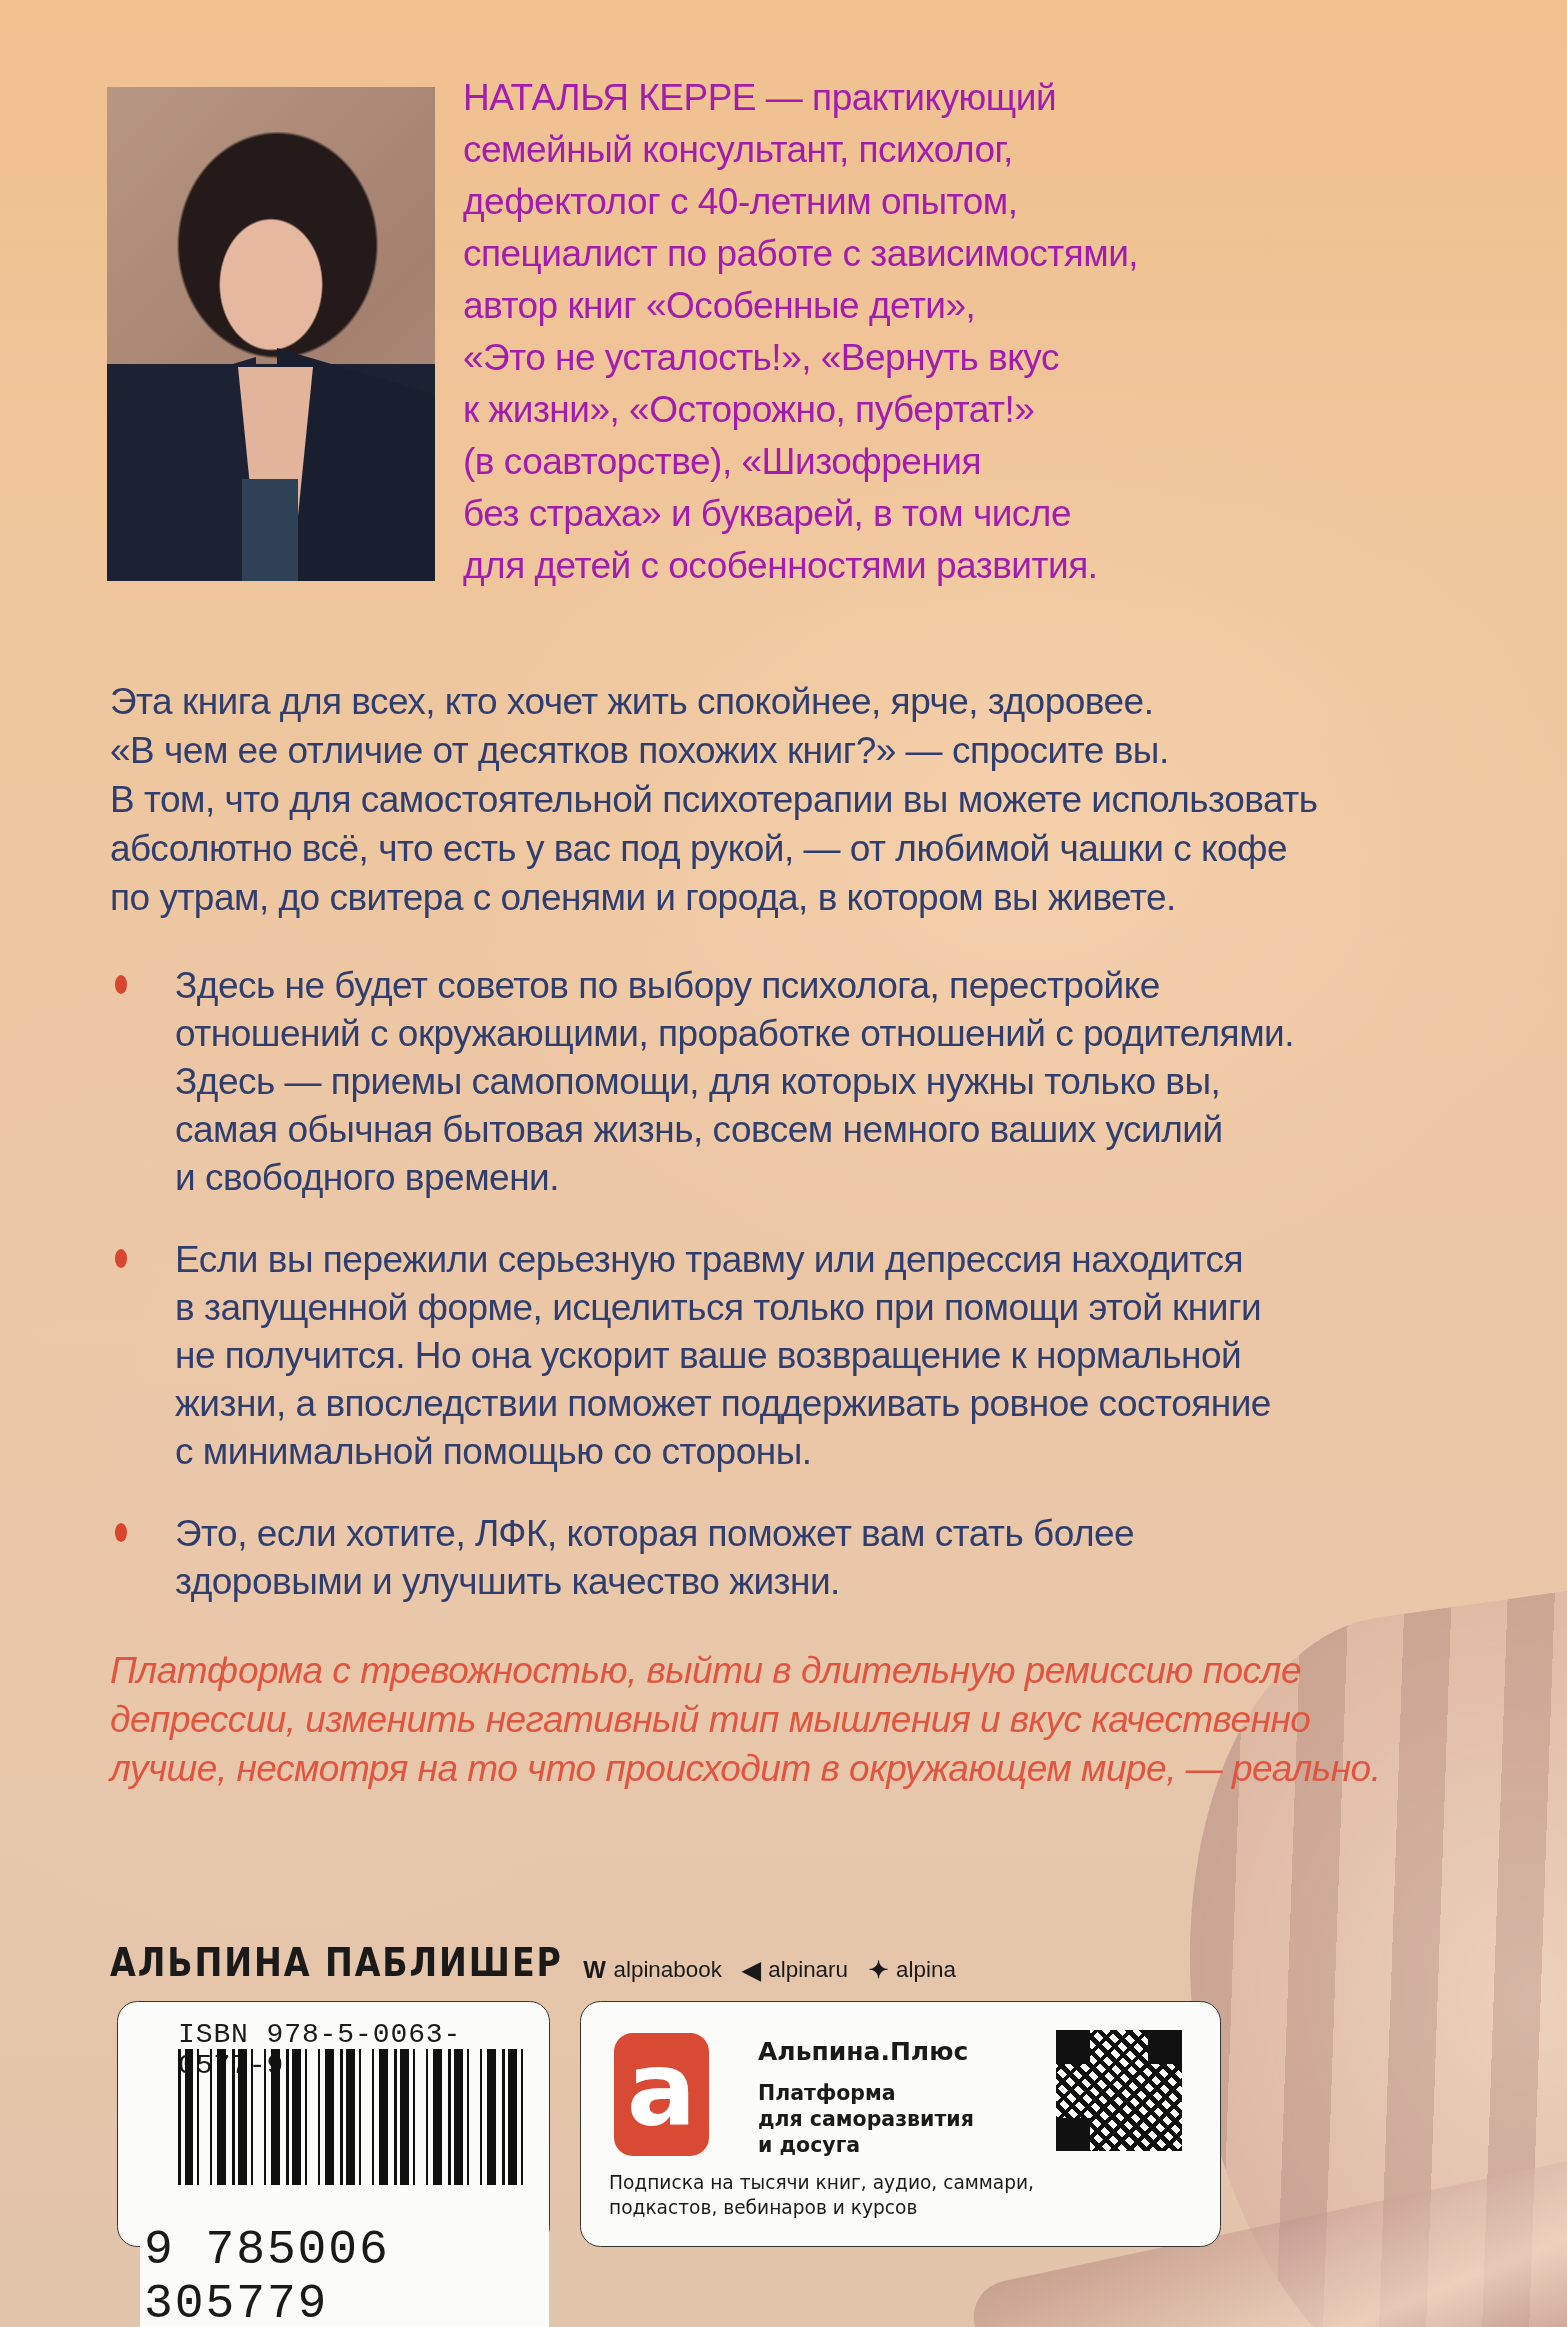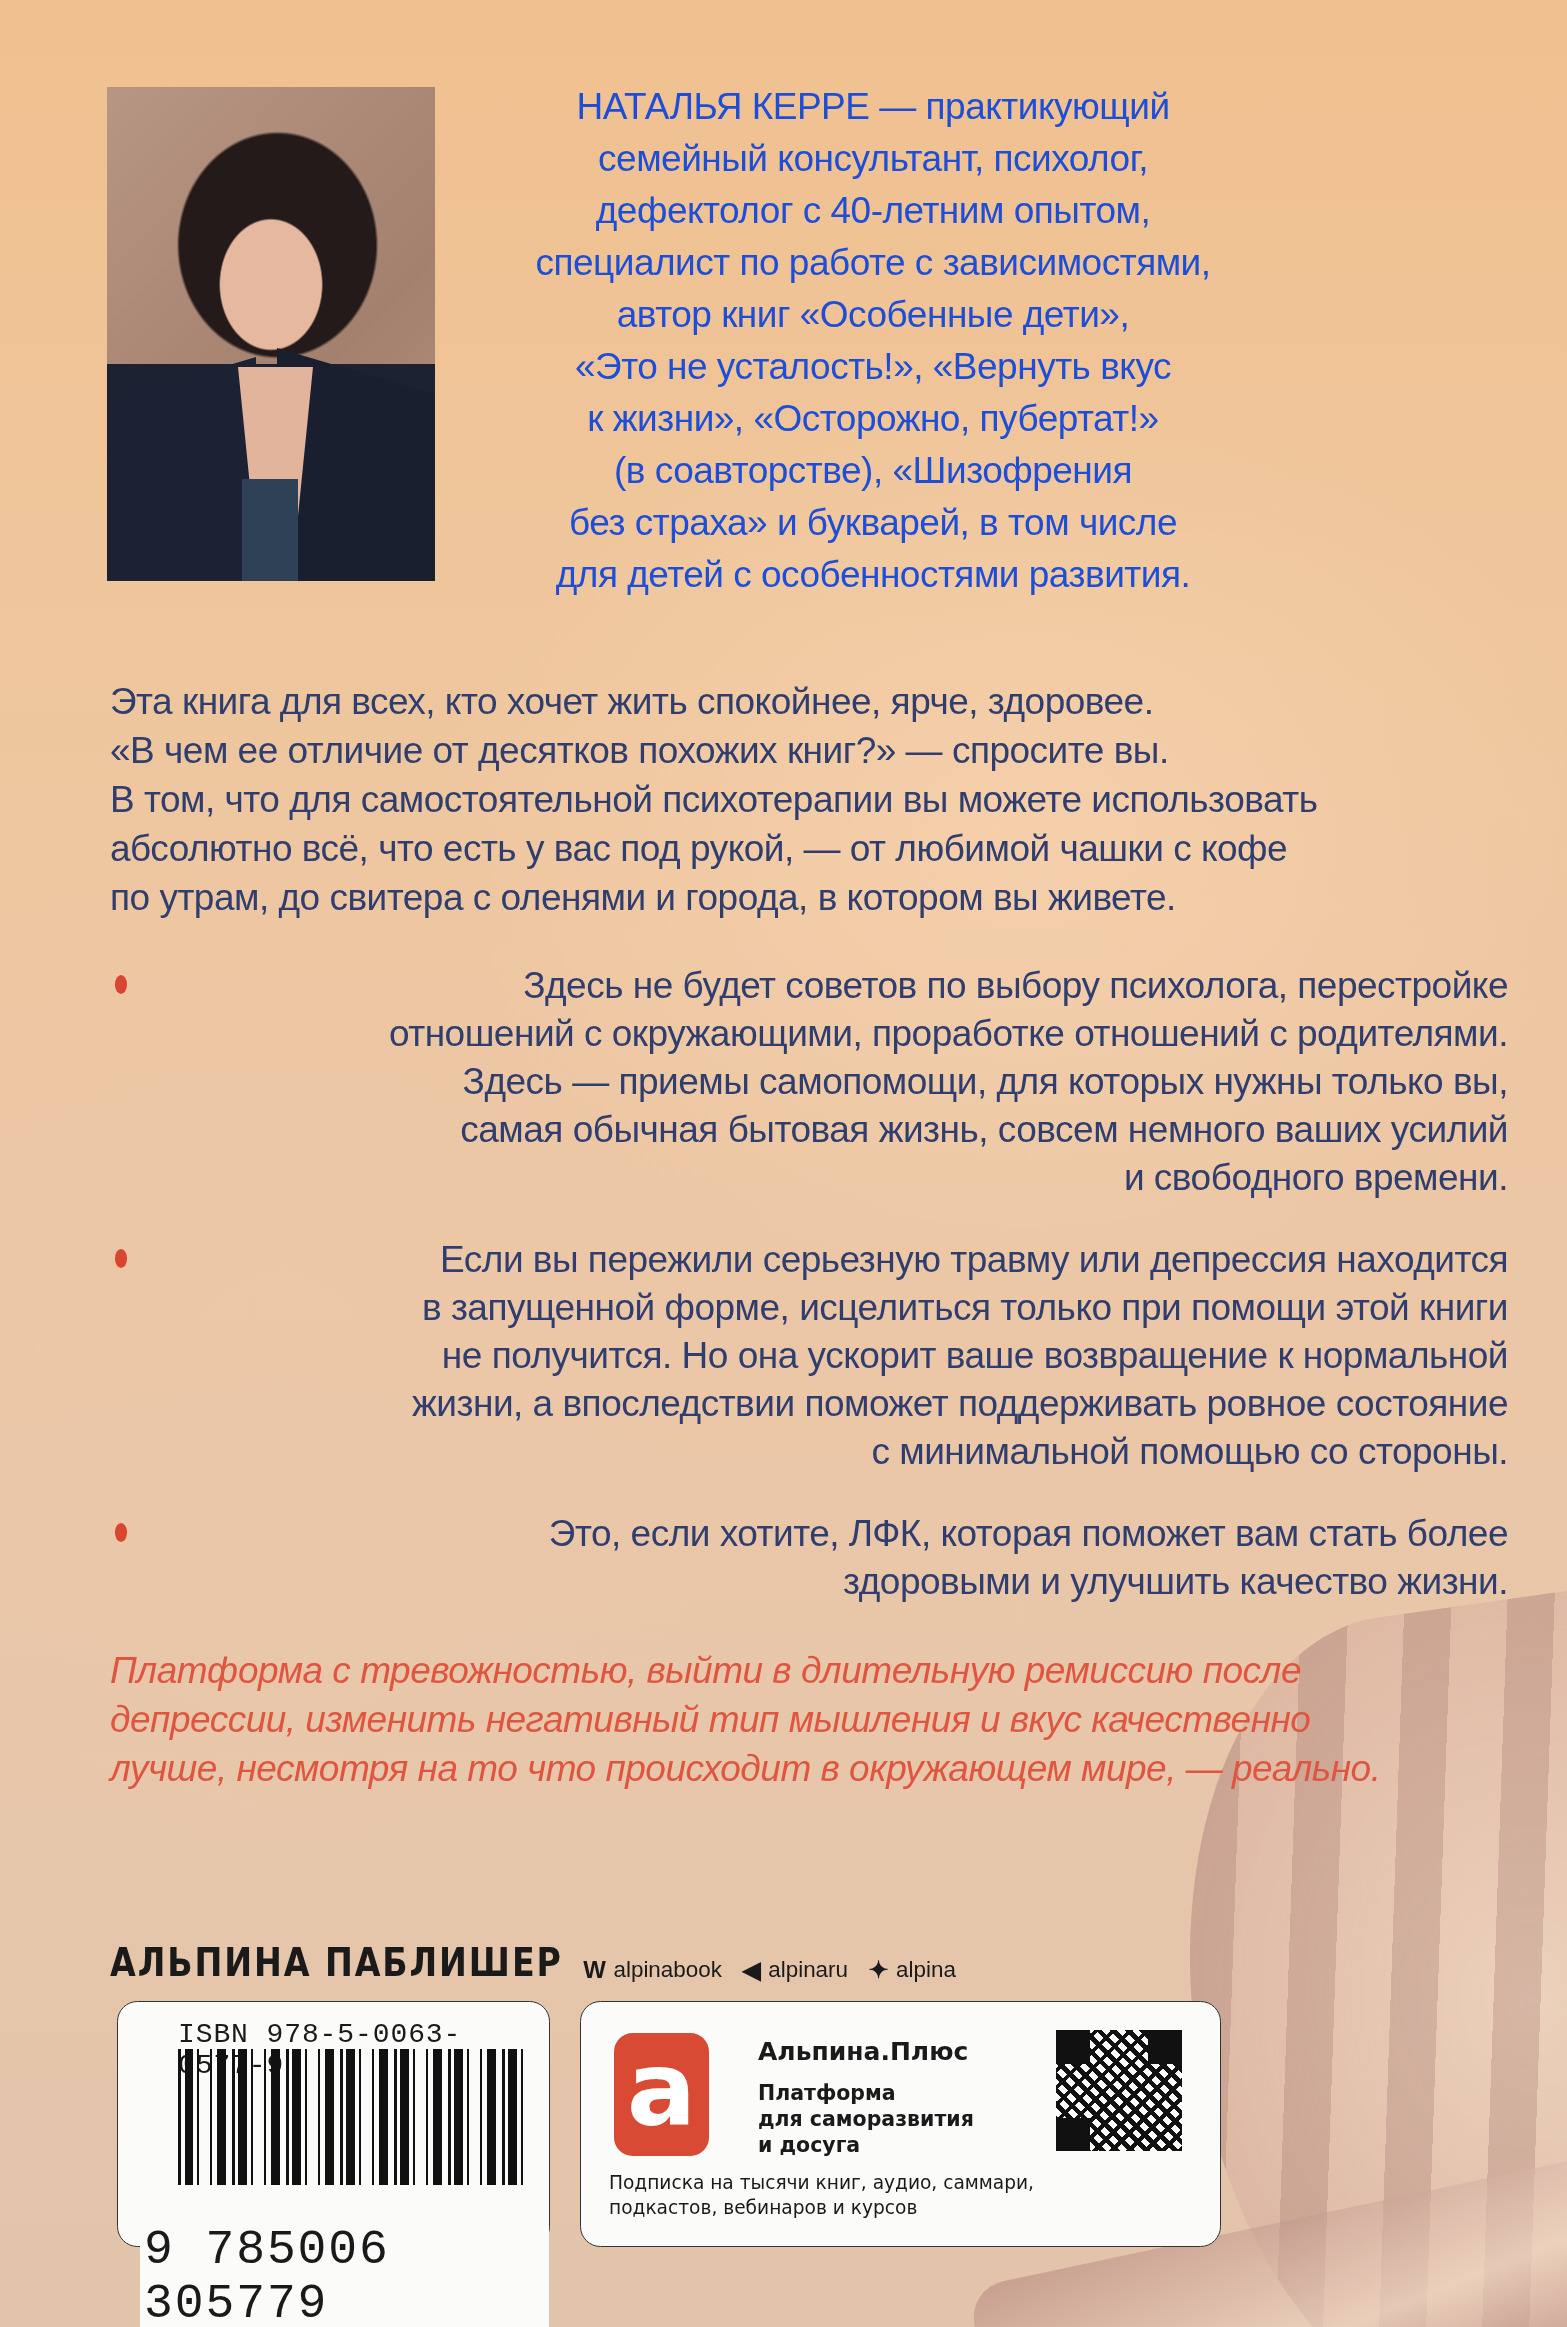--- a/index.html
+++ b/index.html
@@ -37,36 +37,35 @@
   }
   .photo .neck {
     position: absolute; left: 131px; top: 280px; width: 75px; height: 149px;
     background: #e2b49c; clip-path: polygon(0 0, 100% 0, 80% 100%, 20% 100%);
   }
   .photo .jacket-l { position: absolute; left: 0; top: 270px; width: 149px; height: 224px; background: #1c2234; clip-path: polygon(0 20%, 100% 0, 100% 100%, 0 100%); }
   .photo .jacket-r { position: absolute; right: 0; top: 261px; width: 158px; height: 233px; background: #1a1f30; clip-path: polygon(0 0, 100% 20%, 100% 100%, 0 100%); }
   .photo .shirt { position: absolute; left: 135px; top: 392px; width: 56px; height: 103px; background: #2f4156; }
 
   .bio {
-    position: absolute; left: 463px; top: 81px; width: 820px;
-    color: #1d4ed8; font-size: 37px; line-height: 52px;
+    position: absolute; left: 463px; top: 72px; width: 820px;
+    color: #a21caf; font-size: 37px; line-height: 52px;
     font-family: "Liberation Sans Narrow", "Liberation Sans", sans-serif;
     letter-spacing: -0.5px;
-    text-align: center;
   }
   .bio p { margin: 0; }
   .intro {
     position: absolute; left: 110px; top: 677px; width: 1398px;
     color: #2f3e6e; font-size: 37px; line-height: 49px; letter-spacing: -0.5px;
   }
   .intro p { margin: 0; }
   .bullets {
     position: absolute; left: 110px; top: 962px; width: 1398px;
     list-style: none; margin: 0; padding: 0;
-    color: #2f3e6e; font-size: 37px; line-height: 48px; letter-spacing: -0.5px; text-align: right;
+    color: #2f3e6e; font-size: 37px; line-height: 48px; letter-spacing: -0.5px;
   }
   .bullets li { position: relative; padding-left: 65px; margin-bottom: 34px; }
   .bullets li .dot {
     position: absolute; left: 4.7px; top: 13px; width: 12px; height: 18.6px;
     border-radius: 50%; background: #d9452f;
   }
   .bullets li .line { display: block; }
   .tagline {
     position: absolute; left: 110px; top: 1646px; width: 1398px;
     color: #e0553f; font-size: 37px; line-height: 49px; font-style: italic; letter-spacing: -0.5px;

